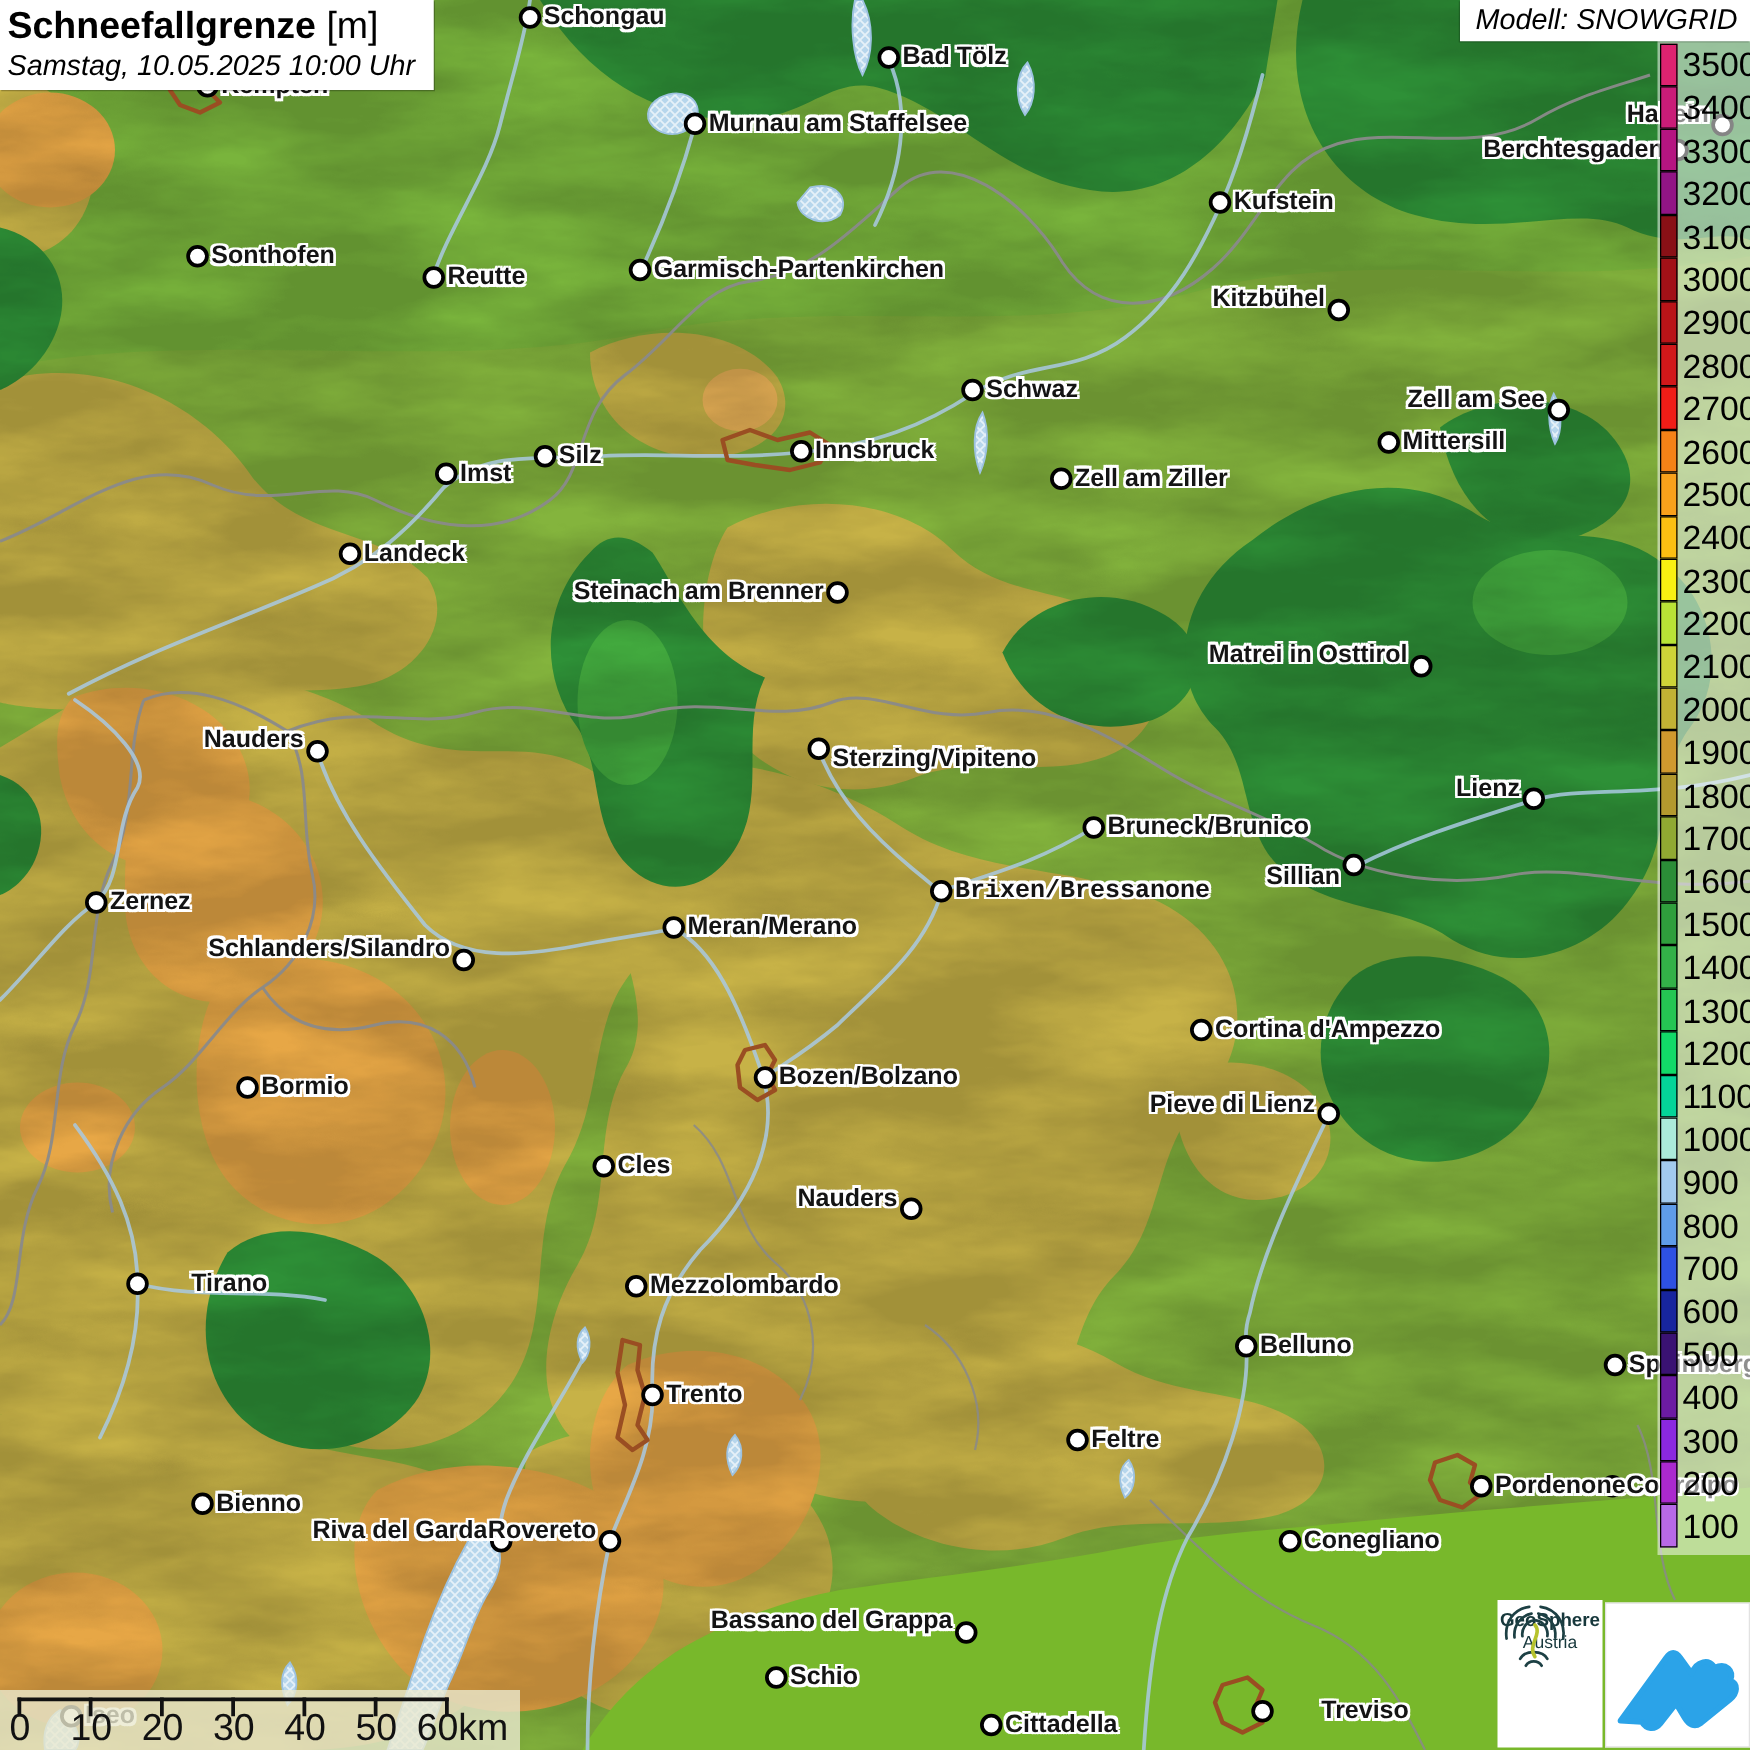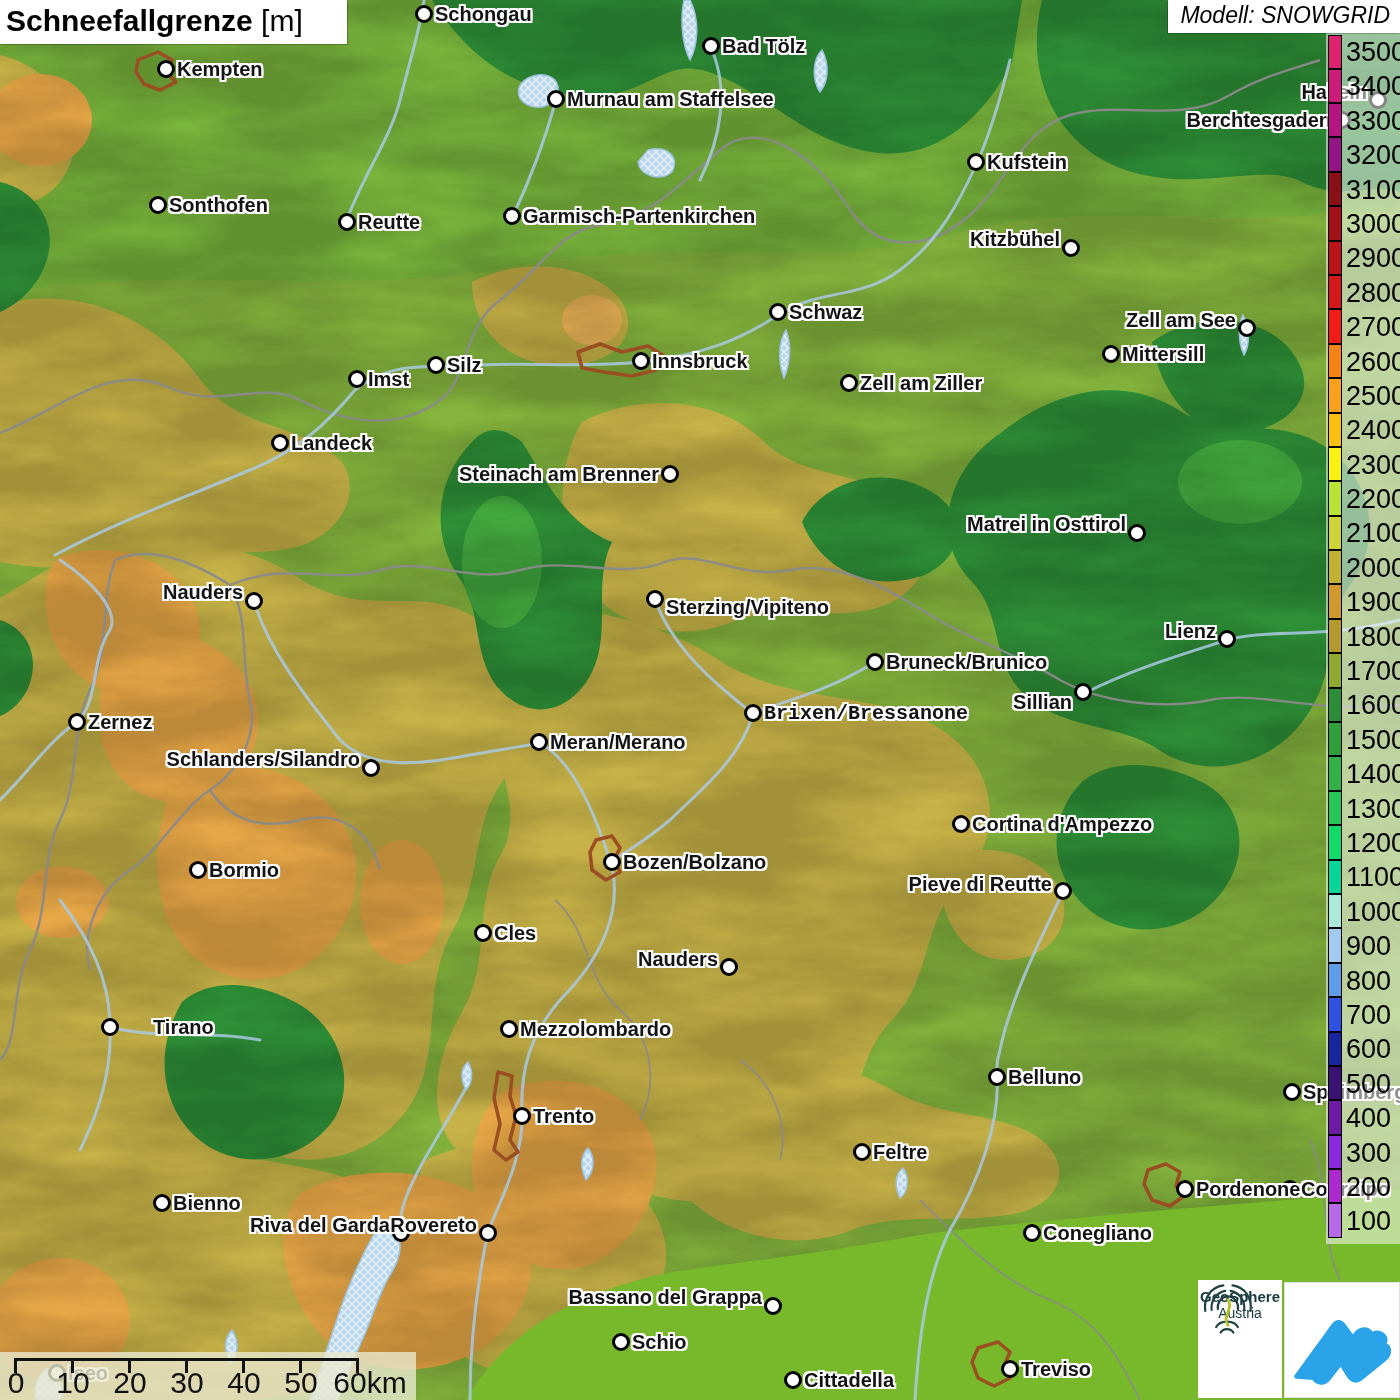--- a/index.html
+++ b/index.html
@@ -310,21 +310,21 @@
       <div class="city" style="left: 612px; top: 862px;">
         <div class="dot"></div>
         <div class="city-label r" style="transform: translateY(calc(-50% + 0px));">Bozen/Bolzano</div>
       </div>
       <div class="city" style="left: 198px; top: 870px;">
         <div class="dot"></div>
         <div class="city-label r" style="transform: translateY(calc(-50% + 0px));">Bormio</div>
       </div>
       <div class="city" style="left: 1063px; top: 891px;">
         <div class="dot"></div>
-        <div class="city-label l" style="transform: translateY(calc(-50% - 7px));">Pieve di Reutte</div>
+        <div class="city-label l" style="transform: translateY(calc(-50% - 7px));">Pieve di Lienz</div>
       </div>
       <div class="city" style="left: 483px; top: 933px;">
         <div class="dot"></div>
         <div class="city-label r" style="transform: translateY(calc(-50% + 0px));">Cles</div>
       </div>
       <div class="city" style="left: 729px; top: 967px;">
         <div class="dot"></div>
         <div class="city-label l" style="transform: translateY(calc(-50% - 8px));">Nauders</div>
       </div>
       <div class="city" style="left: 110px; top: 1027px;">
@@ -378,21 +378,21 @@
       <div class="city" style="left: 773px; top: 1306px;">
         <div class="dot"></div>
         <div class="city-label l" style="transform: translateY(calc(-50% - 9px));">Bassano del Grappa</div>
       </div>
       <div class="city" style="left: 621px; top: 1342px;">
         <div class="dot"></div>
         <div class="city-label r" style="transform: translateY(calc(-50% + 0px));">Schio</div>
       </div>
       <div class="city" style="left: 1010px; top: 1369px;">
         <div class="dot"></div>
-        <div class="city-label r" style="transform: translateY(calc(-50% + 0px));">Treviso</div>
+        <div class="city-label r" style="transform: translateY(calc(-50% + 0px)); margin-left: 36px;">Treviso</div>
       </div>
       <div class="city" style="left: 793px; top: 1380px;">
         <div class="dot"></div>
         <div class="city-label r" style="transform: translateY(calc(-50% + 0px));">Cittadella</div>
       </div>
       <div class="city" style="left: 57px; top: 1373px;">
         <div class="dot"></div>
         <div class="city-label r" style="transform: translateY(calc(-50% + 0px));">Iseo</div>
       </div>
     </div>
@@ -537,20 +537,21 @@
         <div class="legend-label">200</div>
       </div>
       <div class="legend-row">
         <div class="legend-swatch" style="background: rgb(184, 105, 231);"></div>
         <div class="legend-label">100</div>
       </div>
     </div>
 
   <div class="title-box">
     <div class="title-line1"><span class="t-bold">Schneefallgrenze</span><span> [m]</span></div>
+    <div class="title-line2">Samstag, 10.05.2025 10:00 Uhr</div>
   </div>
 
   <div class="model-box">Modell: SNOWGRID</div>
 
   <div class="scalebar">
     <div class="sb-line"></div>
     <div id="scalebar-marks">
         <div class="sb-tick" style="left: 14px;"></div>
         <div class="sb-label" style="left: 16px;">0</div>
         <div class="sb-tick" style="left: 71px;"></div>

